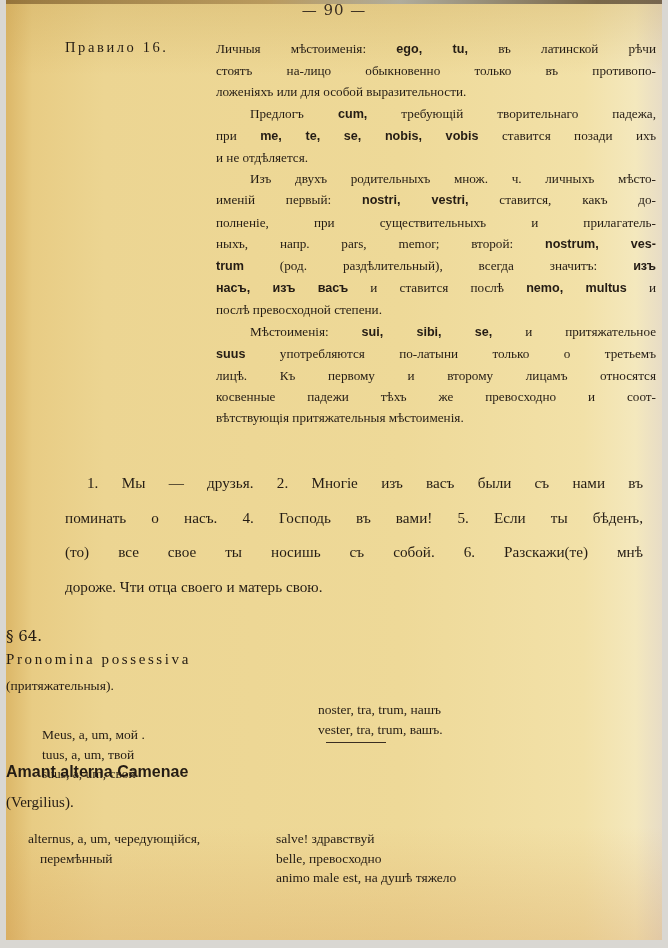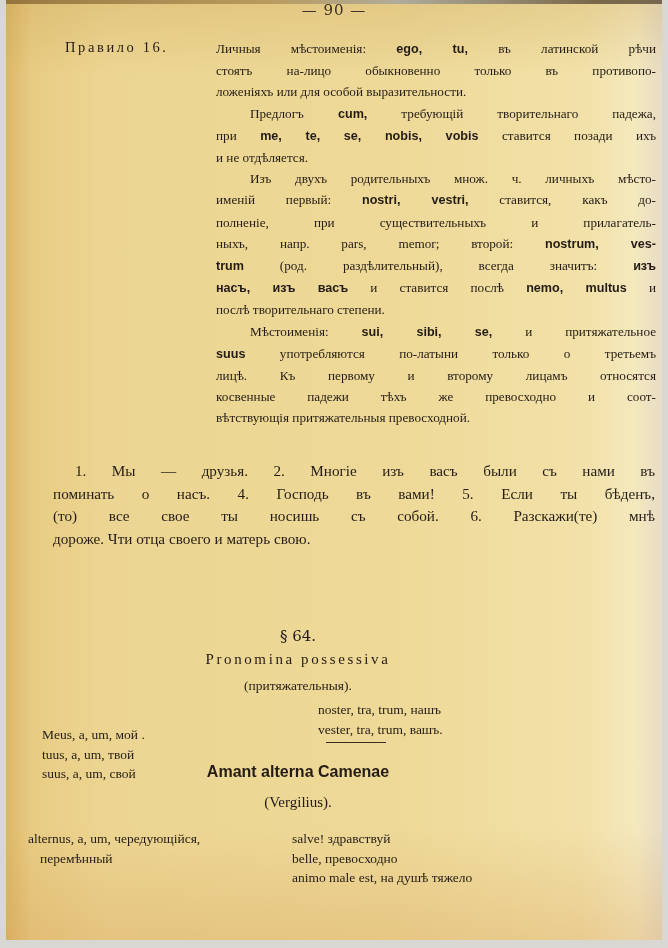--- a/index.html
+++ b/index.html
@@ -22,23 +22,23 @@
   .topedge { position: absolute; left: 0; top: 0; width: 656px; height: 4px; background: linear-gradient(90deg,#7a5a2a,#a8874e 40%,#9aa0a6 60%,#4a3a2a 90%); opacity: .7; }
   .page-number { position: absolute; left: 0; right: 0; top: 1px; text-align: center; font-size: 15px; letter-spacing: 1px; color: #3a2e22; }
   .abs { position: absolute; white-space: nowrap; }
   .rule-label { left: 59px; top: 39px; font-size: 14.5px; letter-spacing: 2.6px; font-family: "Liberation Serif", serif; }
   .rule-block { position: absolute; left: 210px; top: 38px; width: 440px; font-size: 13.2px; line-height: 21.2px; font-family: "Liberation Serif", serif; }
   .rule-block p { margin: 0; text-align: justify; text-align-last: justify; }
   .rule-block p.last { text-align-last: left; }
   .rule-block .ind { text-indent: 34px; }
   b.lat { font-family: "Liberation Sans", sans-serif; font-weight: bold; font-size: 12.6px; }
   .exercise { position: absolute; left: 47px; top: 460px; width: 602px; font-size: 15.2px; line-height: 22.6px; font-family: "Liberation Serif", serif; }
-  .exercise p { margin: 0; text-align: justify; text-align-last: justify; }
+  .exercise p { margin: 12px; text-align: justify; text-align-last: justify; }
   .exercise p.last { text-align-last: left; }
-  .center { position: absolute; left: 0; width: 544px; text-align: center; padding-left: 20px; }
+  .center { position: absolute; left: 0; width: 544px; text-align: left; }
   .sect { top: 627px; font-size: 15px; }
   .ptitle { top: 651px; font-size: 15px; letter-spacing: 2.6px; font-family: "Liberation Serif", serif; }
   .psub { top: 678px; font-size: 13.5px; font-family: "Liberation Serif", serif; }
   .vocab { position: absolute; font-size: 13.5px; line-height: 19.5px; font-family: "Liberation Serif", serif; white-space: nowrap; }
   .divider { position: absolute; left: 320px; top: 742px; width: 60px; height: 1px; background: #3a2e22; }
   .poem-title { top: 763px; font-size: 16px; font-family: "Liberation Sans", sans-serif; font-weight: bold; }
   .poem-author { top: 794px; font-size: 15px; font-family: "Liberation Serif", serif; }
 </style>
 </head>
 <body>
@@ -54,26 +54,26 @@
       <p class="last">ложеніяхъ или для особой выразительности.</p>
       <p class="ind">Предлогъ <b class="lat">cum,</b> требующій творительнаго падежа,</p>
       <p>при <b class="lat">me, te, se, nobis, vobis</b> ставится позади ихъ</p>
       <p class="last">и не отдѣляется.</p>
       <p class="ind">Изъ двухъ родительныхъ множ. ч. личныхъ мѣсто-</p>
       <p>именій первый: <b class="lat">nostri, vestri,</b> ставится, какъ до-</p>
       <p>полненіе, при существительныхъ и прилагатель-</p>
       <p>ныхъ, напр. pars, memor; второй: <b class="lat">nostrum, ves-</b></p>
       <p><b class="lat">trum</b> (род. раздѣлительный), всегда значитъ: <b class="lat">изъ</b></p>
       <p><b class="lat">насъ, изъ васъ</b> и ставится послѣ <b class="lat">nemo, multus</b> и</p>
-      <p class="last">послѣ творительнаго степени.</p>
+      <p class="last">послѣ превосходной степени.</p>
       <p class="ind">Мѣстоименія: <b class="lat">sui, sibi, se,</b> и притяжательное</p>
       <p><b class="lat">suus</b> употребляются по-латыни только о третьемъ</p>
       <p>лицѣ. Къ первому и второму лицамъ относятся</p>
       <p>косвенные падежи тѣхъ же превосходно и соот-</p>
-      <p class="last">вѣтствующія притяжательныя превосходной.</p>
+      <p class="last">вѣтствующія притяжательныя мѣстоименія.</p>
     </div>
 
   <div class="exercise" id="exercise">
       <p style="text-indent: 22px;">1. Мы — друзья.  2. Многіе изъ васъ были съ нами въ</p>
       <p>поминать о насъ.  4. Господь въ вами!  5. Если ты бѣденъ,</p>
       <p>(то) все свое ты носишь съ собой.  6. Разскажи(те) мнѣ</p>
       <p class="last">дороже. Чти отца своего и матерь свою.</p>
     </div>
 
   <div class="center sect">§ 64.</div>
@@ -92,18 +92,18 @@
 
   <div class="divider"></div>
 
   <div class="center poem-title">Amant alterna Camenae</div>
   <div class="center poem-author">(Vergilius).</div>
 
   <div class="vocab" style="left:22px; top:829px;">
     <div>alternus, a, um, чередующійся,</div>
     <div style="padding-left:12px;">перемѣнный</div>
   </div>
-  <div class="vocab" style="left:286px; top:829px;">
+  <div class="vocab" style="left:270px; top:829px;">
     <div>salve! здравствуй</div>
     <div>belle, превосходно</div>
     <div>animo male est, на душѣ тяжело</div>
   </div>
 </div>
 
 </body></html>

